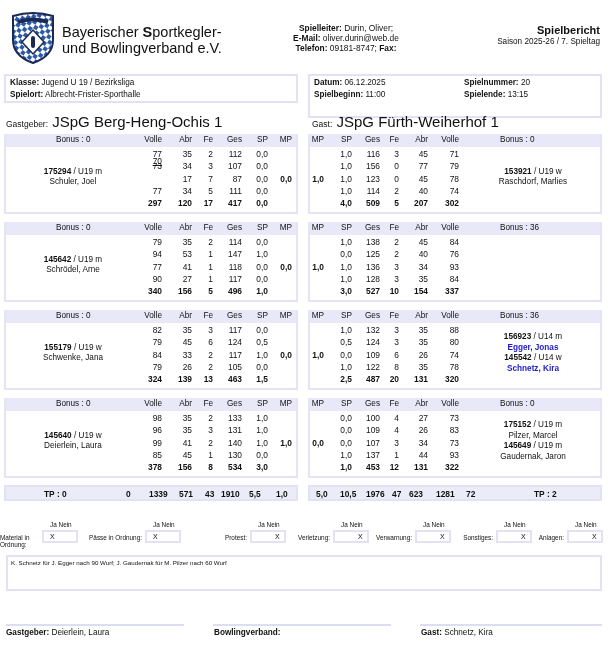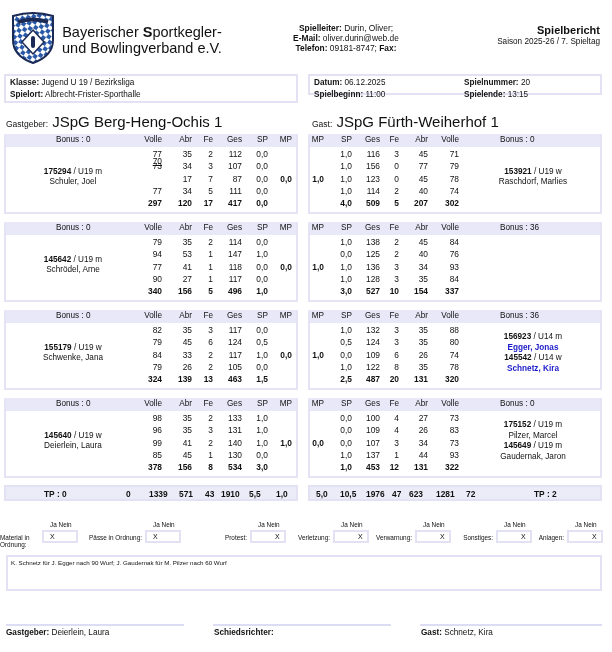--- a/index.html
+++ b/index.html
@@ -1,19 +1,19 @@
 <!DOCTYPE html>
 <html><head>
 <meta charset="utf-8">
 <style>
   * { box-sizing: border-box; margin: 0; padding: 0; }
   body { width: 612px; height: 652px; background: #fff; font-family: "Liberation Sans", sans-serif; color: #111; position: relative; overflow: hidden; }
   .abs { position: absolute; }
   .logo { left: 10px; top: 12px; width: 46px; height: 52px; }
-  .org { left: 62px; top: 24px; font-size: 14.5px; line-height: 16px; font-weight: 400; color: #111; text-align: center; }
+  .org { left: 62px; top: 24px; font-size: 14.5px; line-height: 16px; font-weight: 400; color: #111; }
   .org b { font-weight: 700; }
   .leiter { left: 276px; top: 23px; width: 140px; text-align: center; font-size: 8.4px; line-height: 10.2px; }
   .leiter b { font-weight: 700; }
   .bericht { right: 12px; top: 24px; text-align: right; }
   .bericht .t1 { font-size: 11px; font-weight: 700; }
   .bericht .t2 { font-size: 8.2px; margin-top: 1px; }
   .infobox { border: 2px solid #e2e2f4; font-size: 8.2px; line-height: 12px; padding: 1px 4px; }
   .infobox b { font-weight: 700; }
   .team-title { font-size: 15px; }
   .team-title small { font-size: 8.5px; }
@@ -64,21 +64,21 @@
 </div>
 <div class="abs bericht">
   <div class="t1">Spielbericht</div>
   <div class="t2">Saison 2025-26 / 7. Spieltag</div>
 </div>
 
 <div class="abs infobox" style="left:4px; top:74px; width:294px; height:29px;">
   <div><b>Klasse:</b><span> Jugend U 19 / Bezirksliga</span></div>
   <div><b>Spielort:</b><span> Albrecht-Frister-Sporthalle</span></div>
 </div>
-<div class="abs infobox" style="left:308px; top:74px; width:294px; height:21px;">
+<div class="abs infobox" style="left:308px; top:74px; width:294px; height:44px;">
   <div style="position:absolute; left:4px; top:1px;"><b>Datum:</b><span> 06.12.2025</span></div>
   <div style="position:absolute; left:4px; top:13px;"><b>Spielbeginn:</b><span> 11:00</span></div>
   <div style="position:absolute; left:154px; top:1px;"><b>Spielnummer:</b><span> 20</span></div>
   <div style="position:absolute; left:154px; top:13px;"><b>Spielende:</b><span> 13:15</span></div>
 </div>
 
 <div class="abs team-title" style="left:6px; top:113px;">
   <small>Gastgeber:</small><span> JSpG Berg-Heng-Ochis 1</span>
 </div>
 <div class="abs team-title" style="left:312px; top:113px;">
@@ -481,14 +481,14 @@
       <span style="left: 23px;">X</span>
     </div>
   </div>
 
 <div class="abs note" style="left:6px; top:555px; width:596px; height:36px;">K. Schnetz für J. Egger nach 90 Wurf; J. Gaudernak für M. Pilzer nach 60 Wurf</div>
 
 <div class="sigline" style="left:6px; top:624px; width:178px;"></div>
 <div class="sigline" style="left:213px; top:624px; width:178px;"></div>
 <div class="sigline" style="left:420px; top:624px; width:182px;"></div>
 <div class="sig" style="left:6px; top:628px;"><b>Gastgeber:</b><span> Deierlein, Laura</span></div>
-<div class="sig" style="left:214px; top:628px;"><b>Schiedsrichter:</b><span></span></div>
+<div class="sig" style="left:214px; top:628px;"><b>Bowlingverband:</b><span></span></div>
 <div class="sig" style="left:421px; top:628px;"><b>Gast:</b><span> Schnetz, Kira</span></div>
 
 </body></html>

